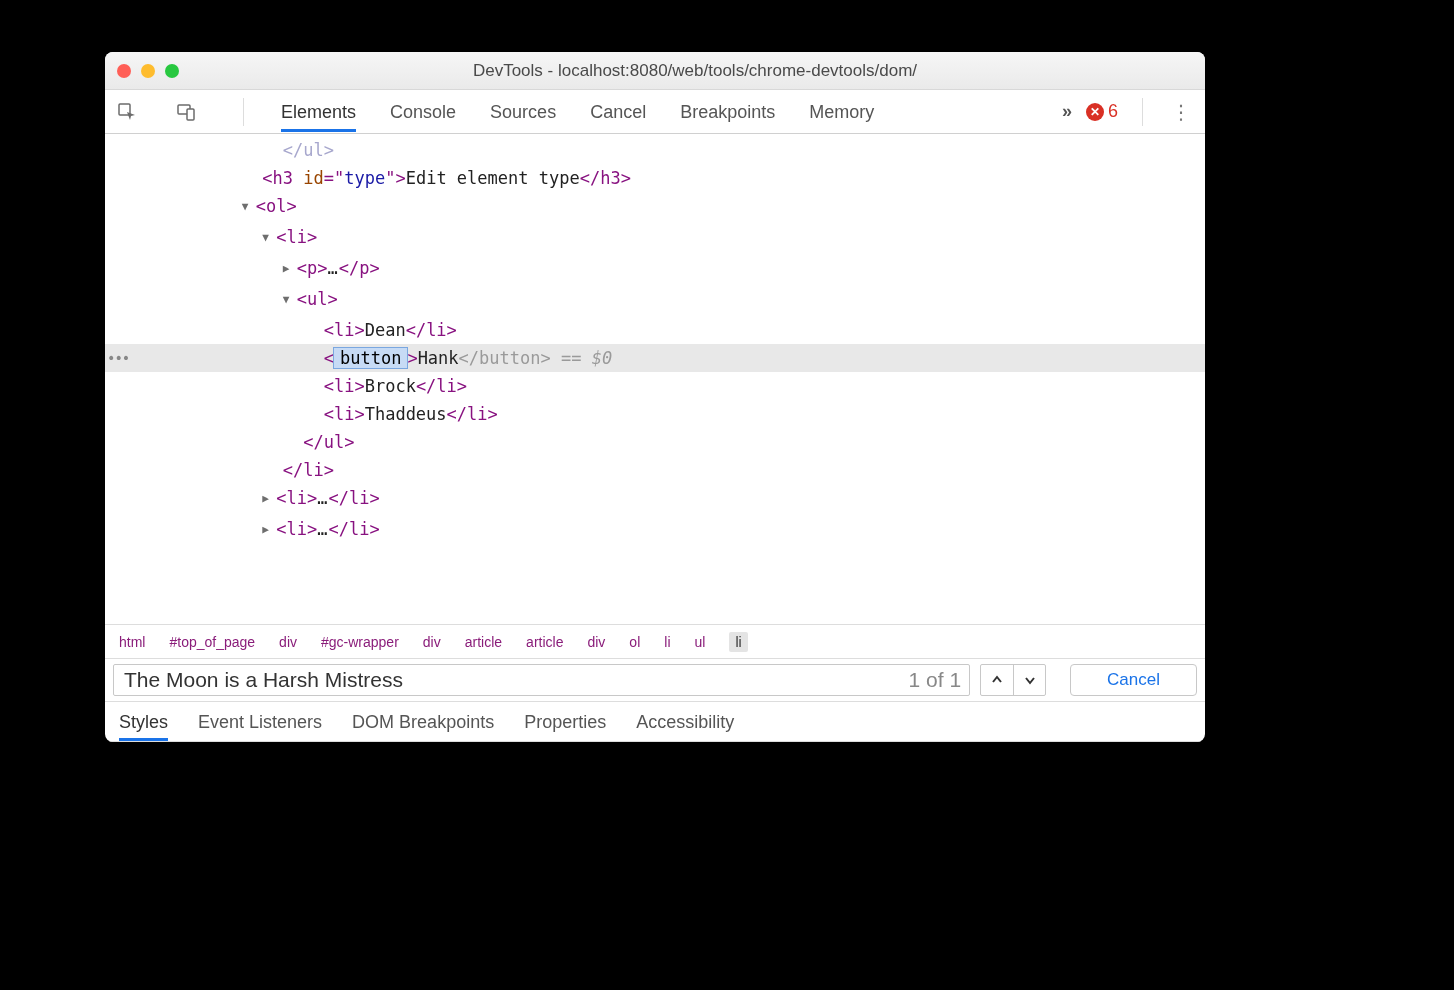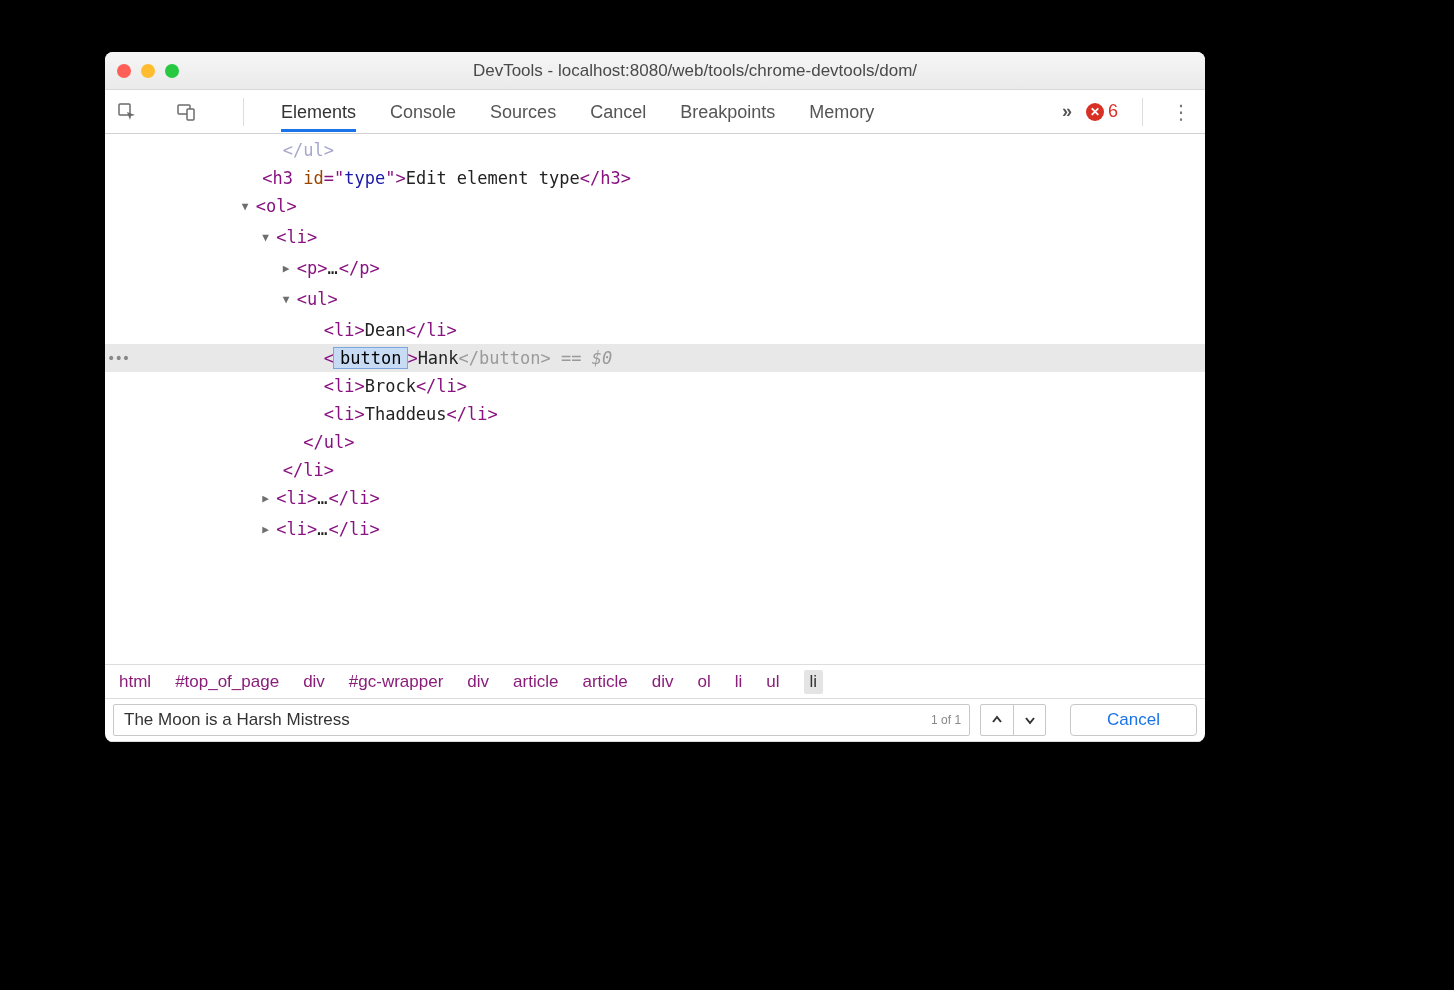--- a/index.html
+++ b/index.html
@@ -84,21 +84,21 @@
   .gray-close { color:#9a9a9a; }
   .eq0 { color:#9a9a9a; font-style: italic; }
 
   .breadcrumb {
     height: 34px;
     border-top:1px solid #ddd;
     display:flex;
     align-items:center;
     gap: 24px;
     padding: 0 14px;
-    font-size: 17px;
+    font-size: 14px;
     color:#5f6368;
     flex:0 0 auto;
     overflow:hidden;
   }
   .crumb { color:#8a1d7a; cursor:pointer; }
   .crumb.sel { background:#e4e4e4; color:#333; padding:2px 6px; border-radius:2px;}
 
   .searchbar {
     height:44px;
     border-top:1px solid #ddd;
@@ -112,22 +112,22 @@
   .search-input-wrap {
     flex:1;
     display:flex;
     align-items:center;
     border:1px solid #c8c8c8;
     height:32px;
     border-radius:2px;
     padding: 0 8px;
     font-size:17px;
   }
-  .search-input-wrap input { flex:1; border:0; outline:0; font-size:17px; color:#333; font-family:inherit;}
-  .search-count { color:#888; font-size:12px; margin-left:8px;}
+  .search-input-wrap input { flex:1; border:0; outline:0; font-size:21px; color:#333; font-family:inherit;}
+  .search-count { color:#888; font-size:21px; margin-left:8px;}
   .nav-btns { display:flex; border:1px solid #c8c8c8; border-radius:2px; height:32px;}
   .nav-btn { width:32px; display:flex; align-items:center; justify-content:center; color:#555; font-size:13px;}
   .nav-btn + .nav-btn { border-left:1px solid #c8c8c8;}
   .cancel-btn {
     border:1px solid #c8c8c8; height:32px; border-radius:4px;
     padding:0 36px; color:#1a73e8; font-size:17px; background:#fff;
     display:flex; align-items:center; margin-left:14px;
   }
 
   .lower-tabs {
@@ -251,15 +251,22 @@
         </div>
       <div class="nav-btn">
           <svg width="12" height="12" viewBox="0 0 12 12">
             <path d="M2 4 L6 9 L10 4" fill="none" stroke="#333" stroke-width="2"></path>
           </svg>
         </div>
     </div>
     <div class="cancel-btn">Cancel</div>
   </div>
 
+  <div class="lower-tabs">
+    <div class="ltab active">Styles</div>
+    <div class="ltab">Event Listeners</div>
+    <div class="ltab">DOM Breakpoints</div>
+    <div class="ltab">Properties</div>
+    <div class="ltab">Accessibility</div>
+  </div>
 
 
 </div>
 
 </body></html>

